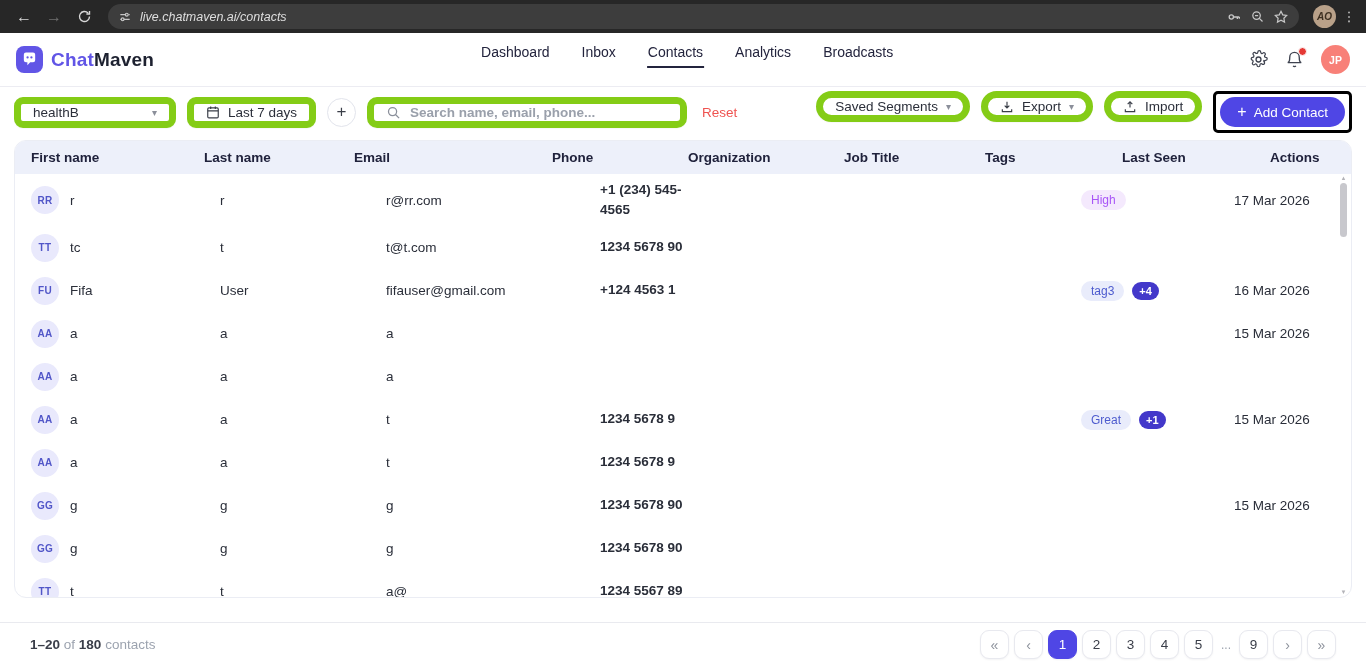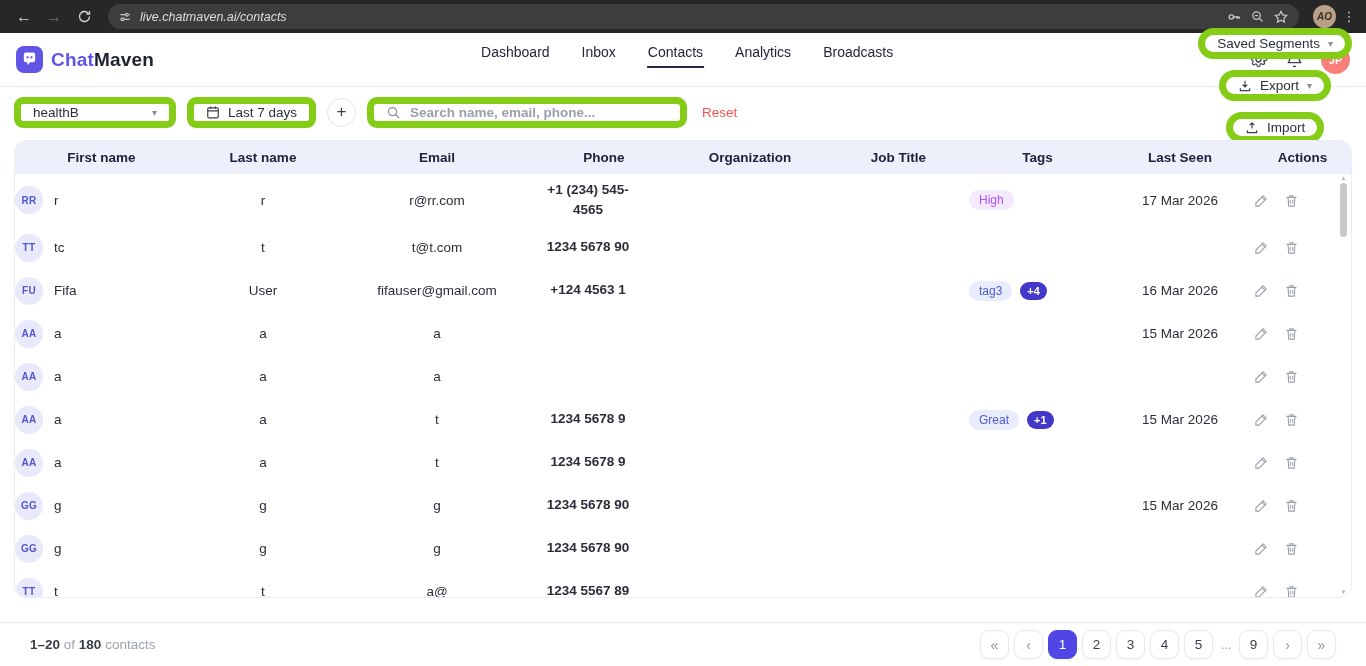--- a/index.html
+++ b/index.html
@@ -55,34 +55,34 @@
     box-shadow:0 1px 1px rgba(20,20,40,.03); cursor:pointer;}
   .seg-select{width:162px; justify-content:space-between;}
   .chev{color:#8b8f9a; font-size:10px;}
   .plus-btn{width:29px; height:29px; border:1px solid #e2e4ec; border-radius:50%; background:#fff;
     display:flex; align-items:center; justify-content:center; font-size:17px; color:#3a3e48; cursor:pointer;}
   .searchbox{width:320px; border-radius:10px; gap:9px; cursor:text;}
   .searchbox input{border:0; outline:0; flex:1; font-size:13.5px; color:#2b2f3a; background:transparent;
     font-family:"Liberation Sans", sans-serif;font-weight:bold;}
   .searchbox input::placeholder{color:#9aa0ab;}
   .reset-link{color:var(--reset); font-size:13.5px; margin-left:4px; cursor:pointer;}
-  .tb-right{margin-left:auto; display:flex; align-items:center; gap:11px;flex-direction:column;}
+  .tb-right{margin-left:auto; display:flex; gap:11px;}
   .pill{border-radius:999px;}
   .add-wrap{border:3px solid #000; border-radius:5px; padding:3px 4px; background:#fff;}
   .add-btn{height:30px; border-radius:999px; background:var(--accent); color:#fff; border:0;
     font-size:13.5px; display:flex; align-items:center; gap:7px; padding:0 17px; cursor:pointer;
     font-family:"Liberation Sans", sans-serif;}
 
   
   .table-wrap{position:absolute; top:140px; left:14px; width:1338px; height:458px; background:#fff;
     border:1px solid #ebedf4; border-radius:12px; overflow:hidden;}
   .grid-row{display:grid; grid-template-columns:173px 150px 198px 136px 156px 141px 137px 148px auto;
-    align-items:center;text-align:center;}
+    padding-left:16px; align-items:center;}
   .thead{height:33px; background:var(--thead-bg); font-size:13.5px; font-weight:bold; color:#20223c;}
-  .trow{min-height:43px; font-size:13.5px; color:#2a2e39; cursor:pointer;}
+  .trow{min-height:43px; font-size:13.5px; color:#2a2e39; cursor:pointer;gap:16px;}
   .trow.tall{min-height:52px;}
   .namecell{display:flex; align-items:center; gap:11px;}
   .avatar{width:28px; height:28px; border-radius:50%; background:var(--avatar-bg); color:var(--avatar-ink);
     font-size:10px; font-weight:bold; letter-spacing:.3px; display:flex; align-items:center; justify-content:center; flex:0 0 28px;}
   .phone-cell{max-width:104px; line-height:1.5;font-weight:bold;}
   .tags-cell{display:flex; align-items:center; gap:8px;}
   .tag{padding:3px 10px; border-radius:999px; font-size:12px;}
   .tag.purple{background:var(--tag-purple-bg); color:var(--tag-purple-ink);}
   .tag.indigo{background:var(--tag-indigo-bg); color:var(--tag-indigo-ink);}
   .tag.count{background:var(--count-bg); color:#fff; padding:3px 7px; font-size:11px; font-weight:bold;}

